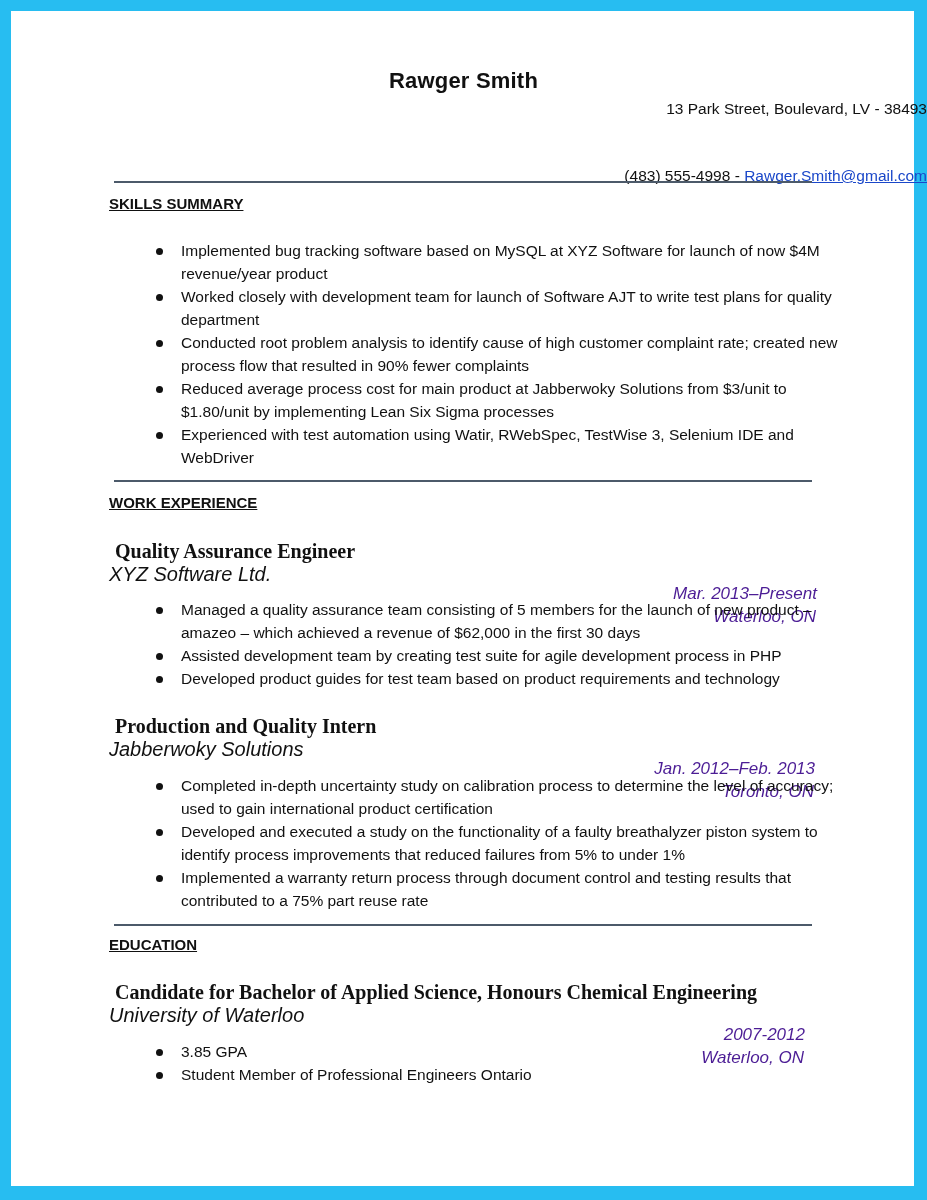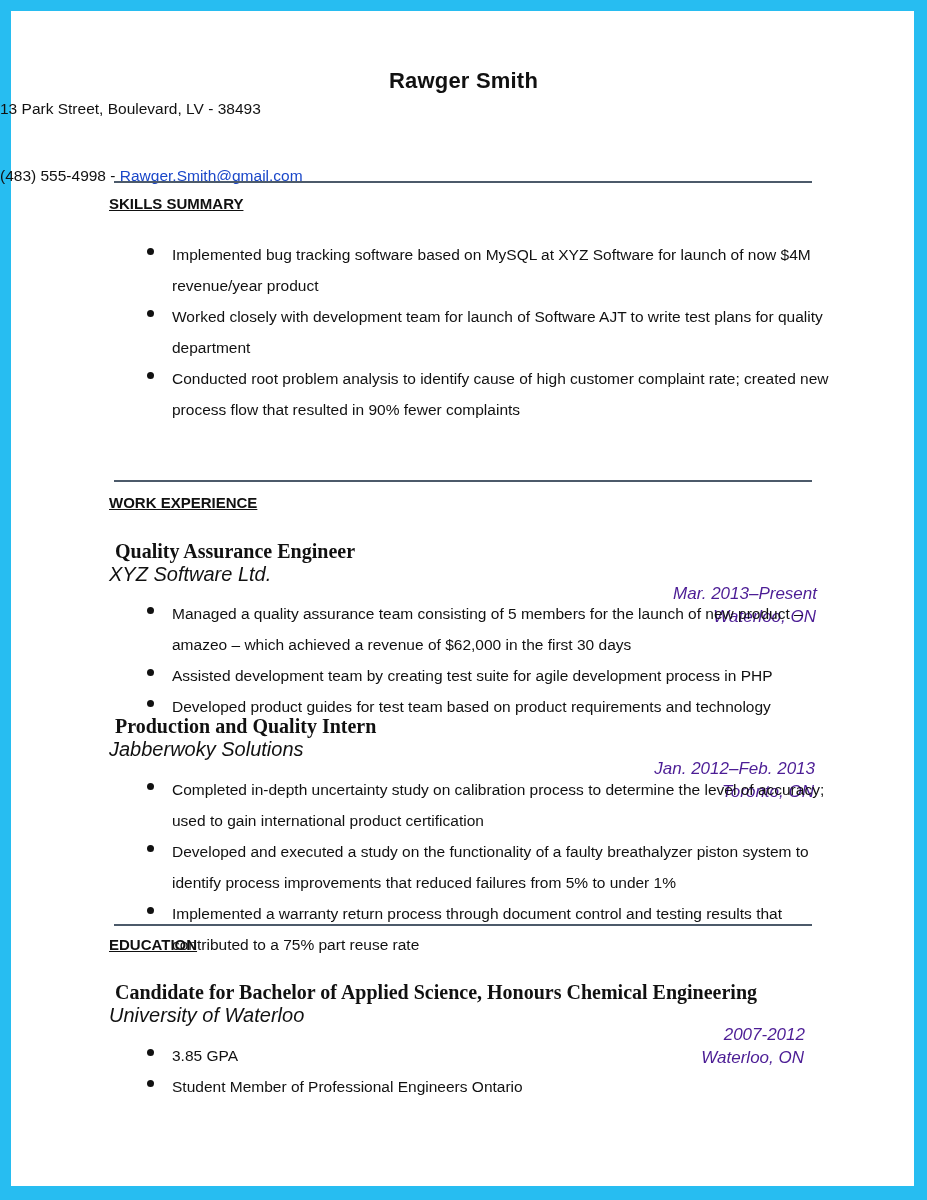--- a/index.html
+++ b/index.html
@@ -18,39 +18,39 @@
       background: #ffffff;
     }
     .abs { position: absolute; }
     .name {
       left: 0; width: 927px; top: 68px;
       text-align: center;
       font-size: 22px; font-weight: bold; letter-spacing: 0.2px;
     }
     .addr, .contact {
       left: 0; width: 927px;
-      text-align: left;
+      text-align: right;
       font-size: 15.5px;
     }
     .addr { top: 100px; }
     .contact { top: 123px; margin-top: 44px; }
     .contact a { color: #1a47c9; text-decoration: underline; }
     .divider {
       left: 114px; width: 698px; height: 2px;
       background: #4c5a6a;
     }
     .section-title {
       left: 109px;
       font-size: 15px; font-weight: bold;
       text-decoration: underline;
     }
     ul.bullets {
       list-style: none; margin: 0; padding: 0;
-      left: 144px; width: 705px;
-      font-size: 15.5px; line-height: 31px;
+      left: 153px; width: 705px;
+      font-size: 15.5px; line-height: 23px;
     }
     ul.bullets li { position: relative; padding-left: 28px; }
     ul.bullets li::before {
       content: ""; position: absolute; left: 3px; top: 9px;
       width: 7px; height: 7px; border-radius: 50%; background: #111;
     }
     .entry-title { left: 115px; font-size: 20px; font-weight: bold; font-family: Liberation Serif, serif; }
     .entry-org { left: 109px; font-size: 20px; font-style: italic; }
     .entry-right {
       font-size: 17px; font-style: italic; color: #4c1d95;
@@ -68,20 +68,22 @@
 <div class="abs contact">
   <span>(483) 555-4998</span><span> - </span><a>Rawger.Smith@gmail.com</a>
 </div>
 
 <div class="abs divider" style="top:181px"></div>
 <div class="abs section-title" style="top:195px">SKILLS SUMMARY</div>
 <ul class="abs bullets" style="top:239px">
   <li>Implemented bug tracking software based on MySQL at XYZ Software for launch of now $4M revenue/year product</li>
   <li>Worked closely with development team for launch of Software AJT to write test plans for quality department</li>
   <li>Conducted root problem analysis to identify cause of high customer complaint rate; created new process flow that resulted in 90% fewer complaints</li>
+  <li>Reduced average process cost for main product at Jabberwoky Solutions from $3/unit to $1.80/unit by implementing Lean Six Sigma processes</li>
+  <li>Experienced with test automation using Watir, RWebSpec, TestWise 3, Selenium IDE and WebDriver</li>
 </ul>
 
 <div class="abs divider" style="top:480px"></div>
 <div class="abs section-title" style="top:494px">WORK EXPERIENCE</div>
 
 <div class="abs entry-title" style="top:540px">Quality Assurance Engineer</div>
 <div class="abs entry-right" style="top:540px; right:110px">Mar. 2013–Present</div>
 <div class="abs entry-org" style="top:563px">XYZ Software Ltd.</div>
 <div class="abs entry-right" style="top:563px; right:111px">Waterloo, ON</div>
 <ul class="abs bullets" style="top:598px">

